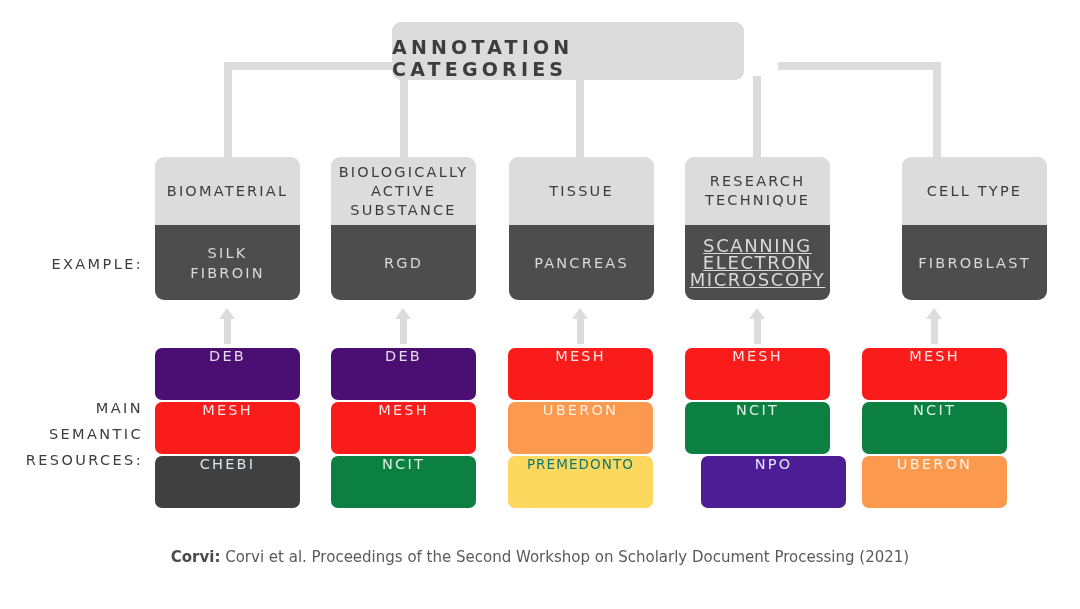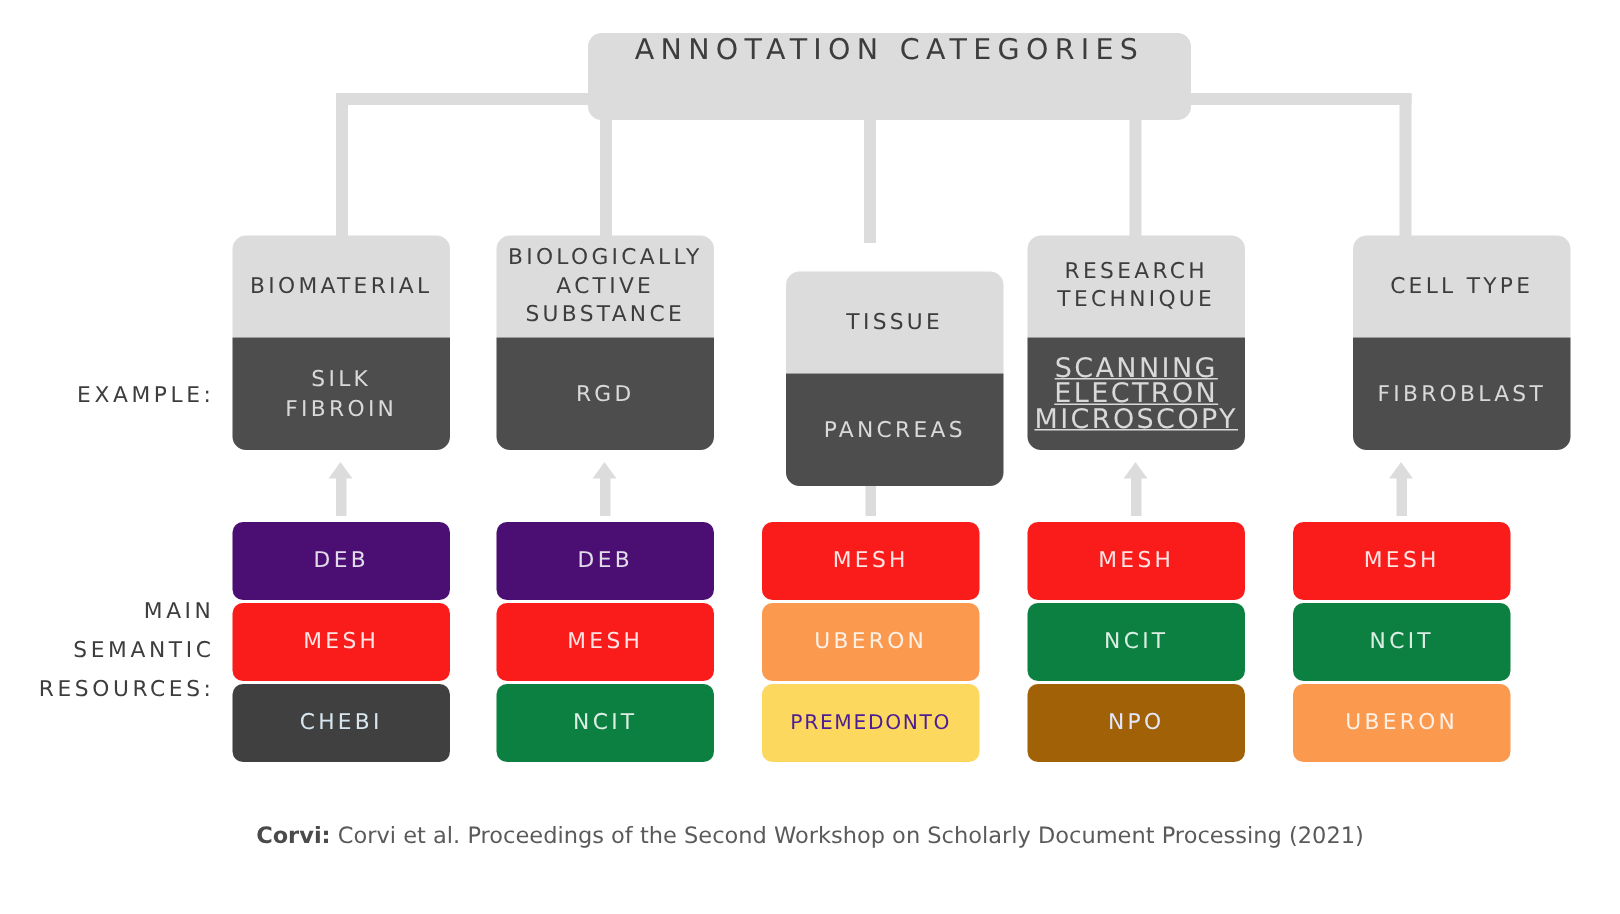--- a/index.html
+++ b/index.html
@@ -25,31 +25,31 @@
   .conn {
     position: absolute;
     background: #dcdcdc;
   }
 
   
   .root-box {
     position: absolute;
     left: 392px;
     top: 22px;
-    width: 402px;
+    width: 352px;
     height: 58px;
     background: #dcdcdc;
     border-radius: 9px;
     display: flex;
-    align-items: flex-start;
+    align-items: flex-end;
     justify-content: center;
     color: #3d3d3d;
     font-size: 19px;
     letter-spacing: 4.2px;
-    font-weight: 400;
+    font-weight: 700;
     z-index: 5;
   }
 
   
   .col {
     position: absolute;
     width: 145px;
     top: 157px;
     z-index: 4;
   }
@@ -123,21 +123,21 @@
     position: absolute;
     width: 145px;
     top: 348px;
     z-index: 4;
   }
   .res-box {
     width: 145px;
     height: 52px;
     border-radius: 7px;
     display: flex;
-    align-items: center;
+    align-items: flex-start;
     justify-content: center;
     font-size: 14.5px;
     letter-spacing: 2.2px;
     margin-bottom: 2px;
     box-sizing: border-box;
   }
   .res-box.tight {
     font-size: 13.5px;
     letter-spacing: 1.1px;
   }
@@ -243,40 +243,40 @@
         <div class="res-box" style="background: rgb(75, 15, 115); color: rgb(226, 219, 233);">
           <span>DEB</span>
         </div>
         <div class="res-box" style="background: rgb(250, 27, 27); color: rgb(255, 227, 227);">
           <span>MESH</span>
         </div>
         <div class="res-box" style="background: rgb(11, 128, 64); color: rgb(219, 238, 228);">
           <span>NCIT</span>
         </div>
       </div>
-      <div class="col" style="left: 524px; margin-top: 24px;">
+      <div class="col" style="left: 509px;">
         <div class="cat-box">
           <span><span>TISSUE</span></span>
         </div>
         <div class="ex-box">
           <span><span>PANCREAS</span></span>
         </div>
       </div>
       <div class="arrow" style="left: 508px;">
         <div class="shaft"></div>
         <div class="head"></div>
       </div>
       <div class="res-stack" style="left: 508px;">
         <div class="res-box" style="background: rgb(250, 27, 27); color: rgb(255, 227, 227);">
           <span>MESH</span>
         </div>
         <div class="res-box" style="background: rgb(251, 154, 78); color: rgb(253, 240, 230);">
           <span>UBERON</span>
         </div>
-        <div class="res-box tight" style="background: rgb(252, 217, 94); color: #4c1d95;">
+        <div class="res-box tight" style="background: rgb(252, 217, 94); color: #0f766e;">
           <span>PREMEDONTO</span>
         </div>
       </div>
       <div class="col" style="left: 685px;">
         <div class="cat-box">
           <span><span>RESEARCH</span><br><span>TECHNIQUE</span></span>
         </div>
         <div class="ex-box small">
           <span><span>SCANNING</span><br><span>ELECTRON</span><br><span>MICROSCOPY</span></span>
         </div>
@@ -285,21 +285,21 @@
         <div class="shaft"></div>
         <div class="head"></div>
       </div>
       <div class="res-stack" style="left: 685px;">
         <div class="res-box" style="background: rgb(250, 27, 27); color: rgb(255, 227, 227);">
           <span>MESH</span>
         </div>
         <div class="res-box" style="background: rgb(11, 128, 64); color: rgb(219, 238, 228);">
           <span>NCIT</span>
         </div>
-        <div class="res-box" style="background: #a16207; color: rgb(226, 230, 253);">
+        <div class="res-box" style="background: #4c1d95; color: rgb(226, 230, 253); margin-left: 16px;">
           <span>NPO</span>
         </div>
       </div>
       <div class="col" style="left: 862px; padding-left: 40px;">
         <div class="cat-box">
           <span><span>CELL TYPE</span></span>
         </div>
         <div class="ex-box">
           <span><span>FIBROBLAST</span></span>
         </div>

